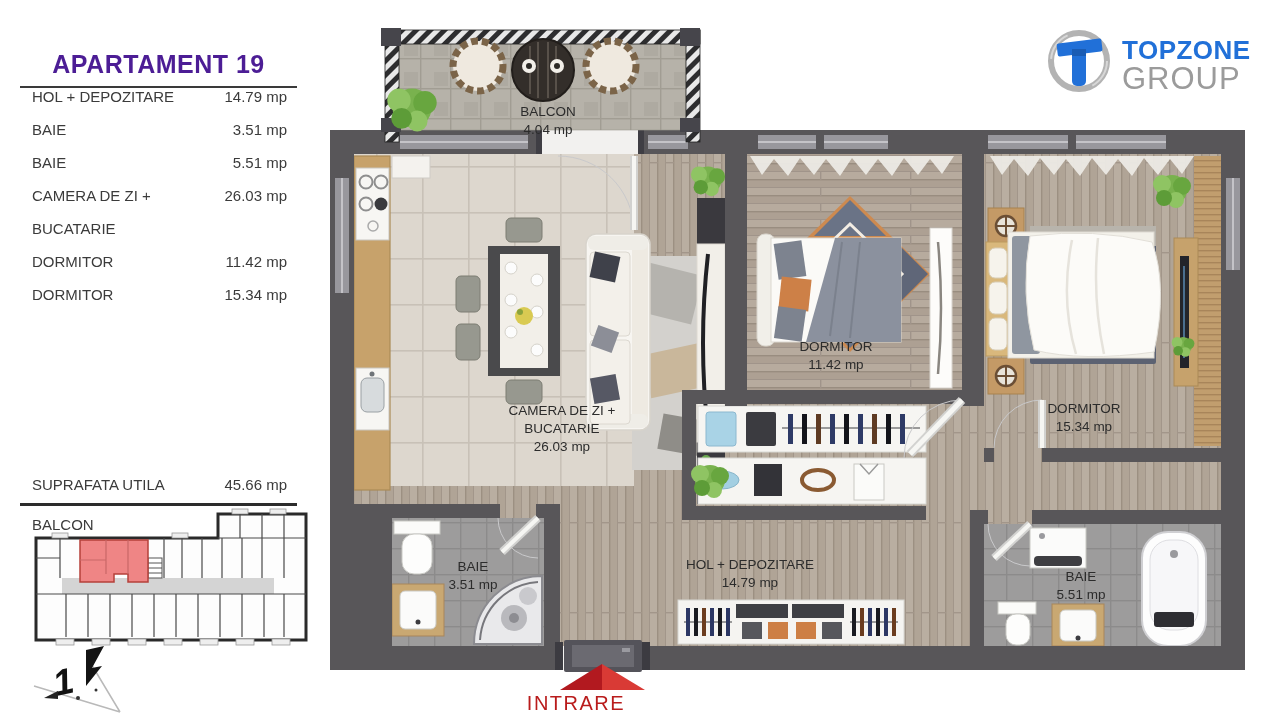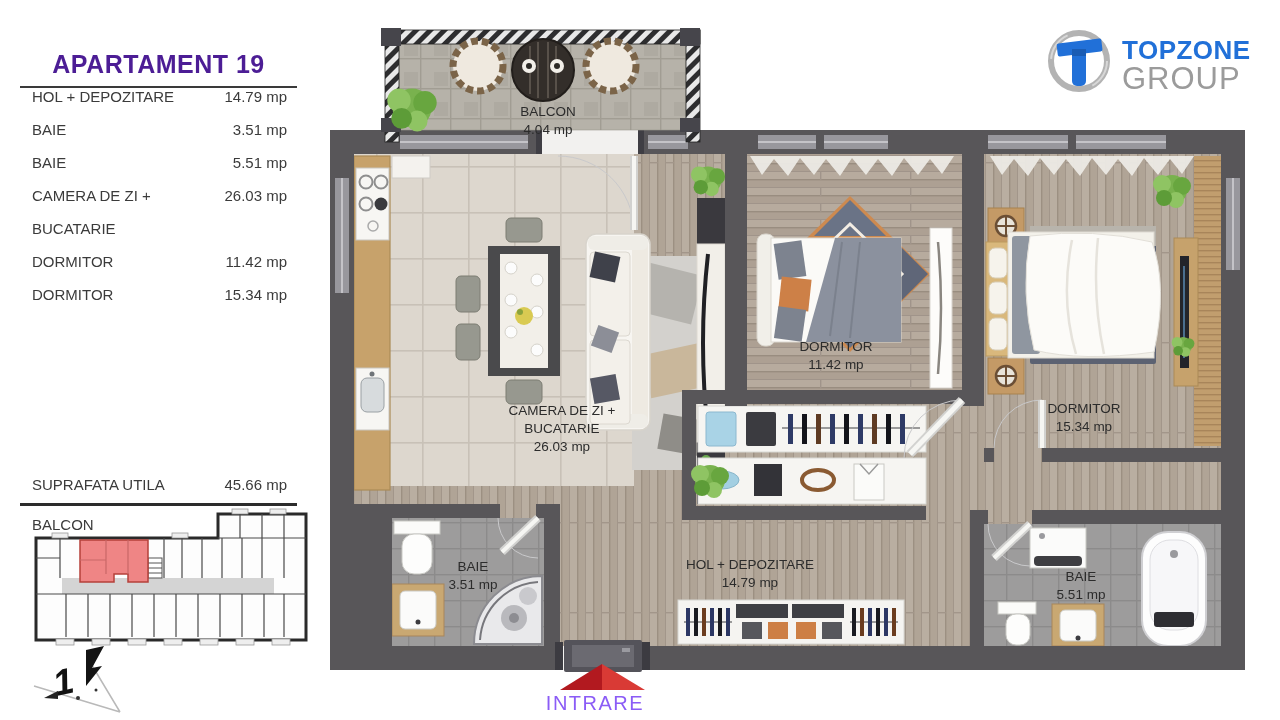--- a/index.html
+++ b/index.html
@@ -15,22 +15,22 @@
          padding:0 10px 0 12px;margin-bottom:16px;}
   .p-totals{position:absolute;left:20px;top:476px;width:277px;}
   .p-totals .p-row.first{padding-bottom:10px;border-bottom:3px solid #2c2c2c;margin-bottom:10px;}
   
   .logo{position:absolute;left:1046px;top:26px;display:flex;align-items:flex-end;gap:10px;}
   .lt1{font-size:26px;font-weight:800;color:#2170d8;letter-spacing:.5px;line-height:1.0;}
   .lt2{font-size:31px;font-weight:400;color:#9b9b9b;letter-spacing:1px;line-height:1.0;}
   
   .plabel{position:absolute;transform:translateX(-50%);text-align:center;color:#2c2c2c;
           font-size:13.5px;line-height:1.32;font-weight:500;white-space:nowrap;}
-  .intrare{position:absolute;left:595px;top:692px;transform:translateX(-50%);
-           font-size:20px;color:#8b5cf6;letter-spacing:1.5px;}
+  .intrare{position:absolute;left:576px;top:692px;transform:translateX(-50%);
+           font-size:20px;color:#b91c1c;letter-spacing:1.5px;}
 </style>
 </head>
 <body>
 
 <div class="stage">
 
   <aside class="panel">
     <div class="p-title">APARTAMENT 19</div>
     <div>
       <div class="p-row">

